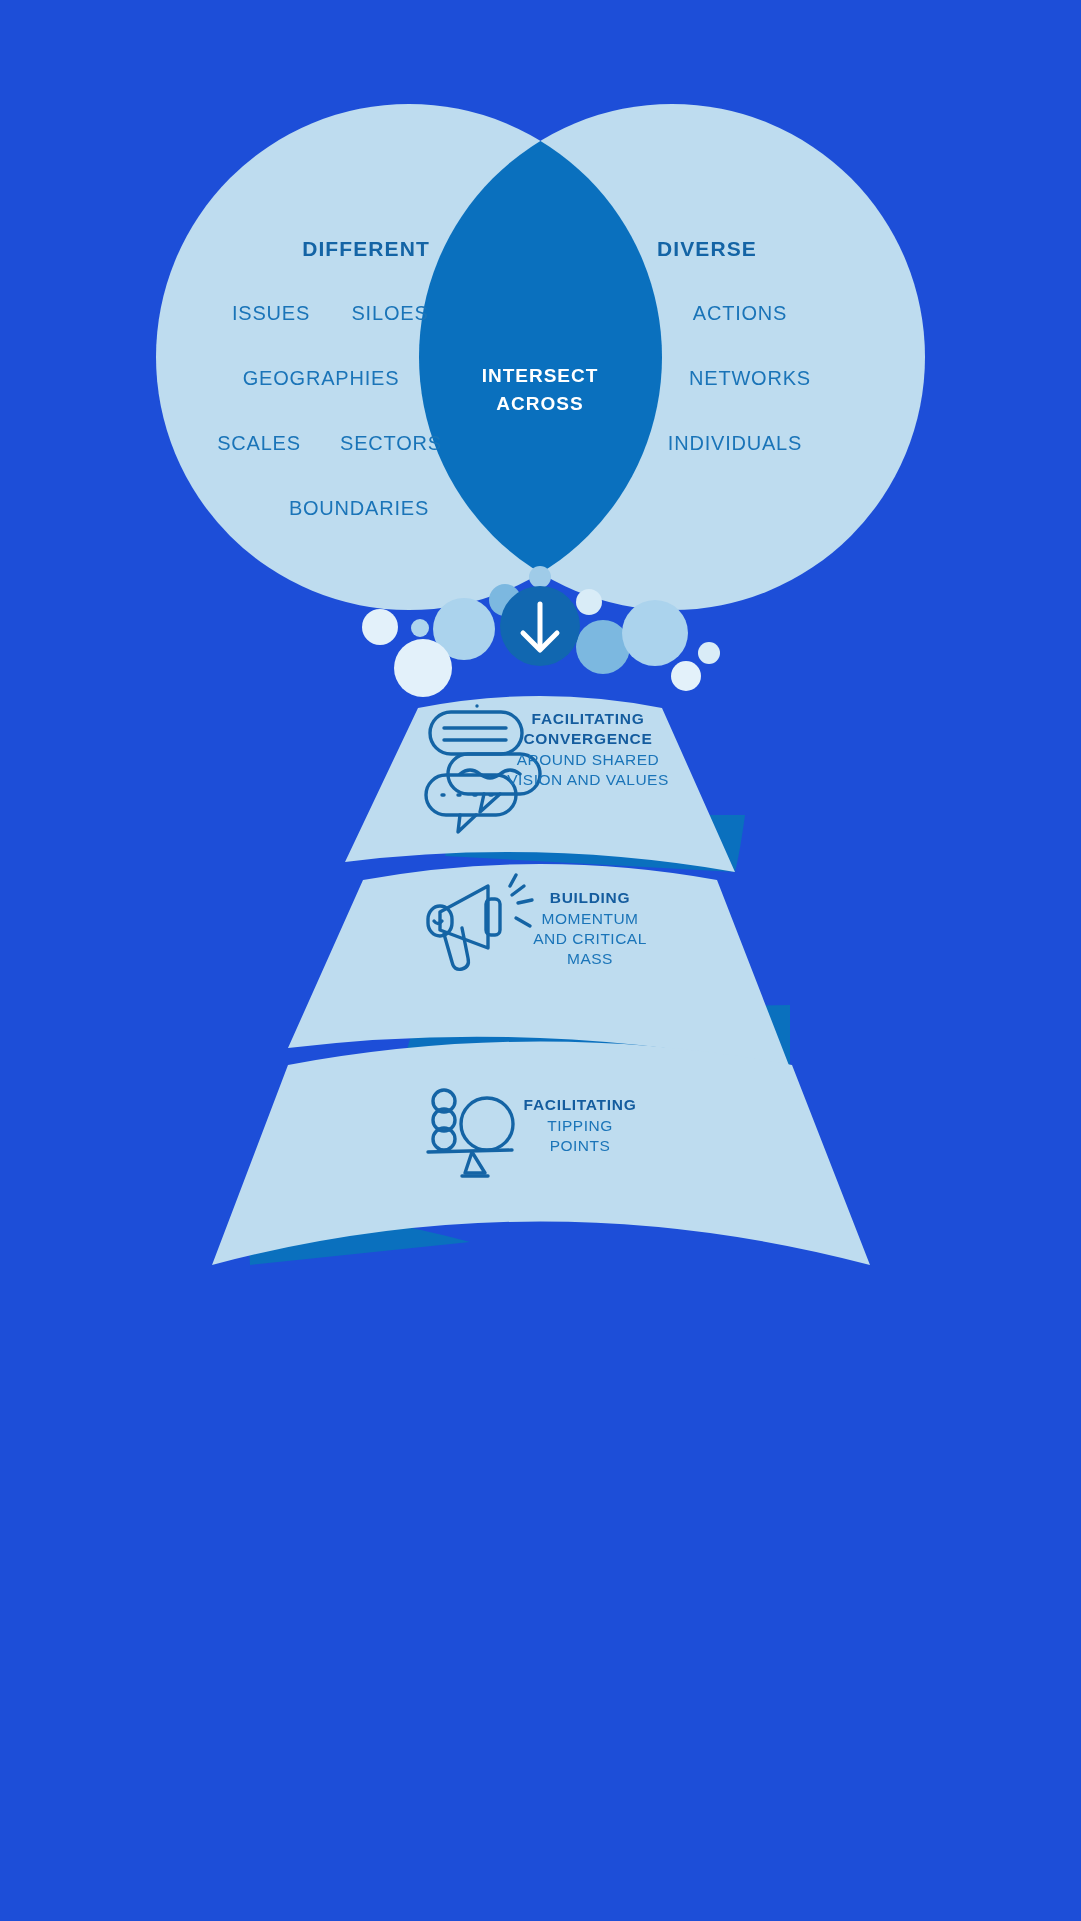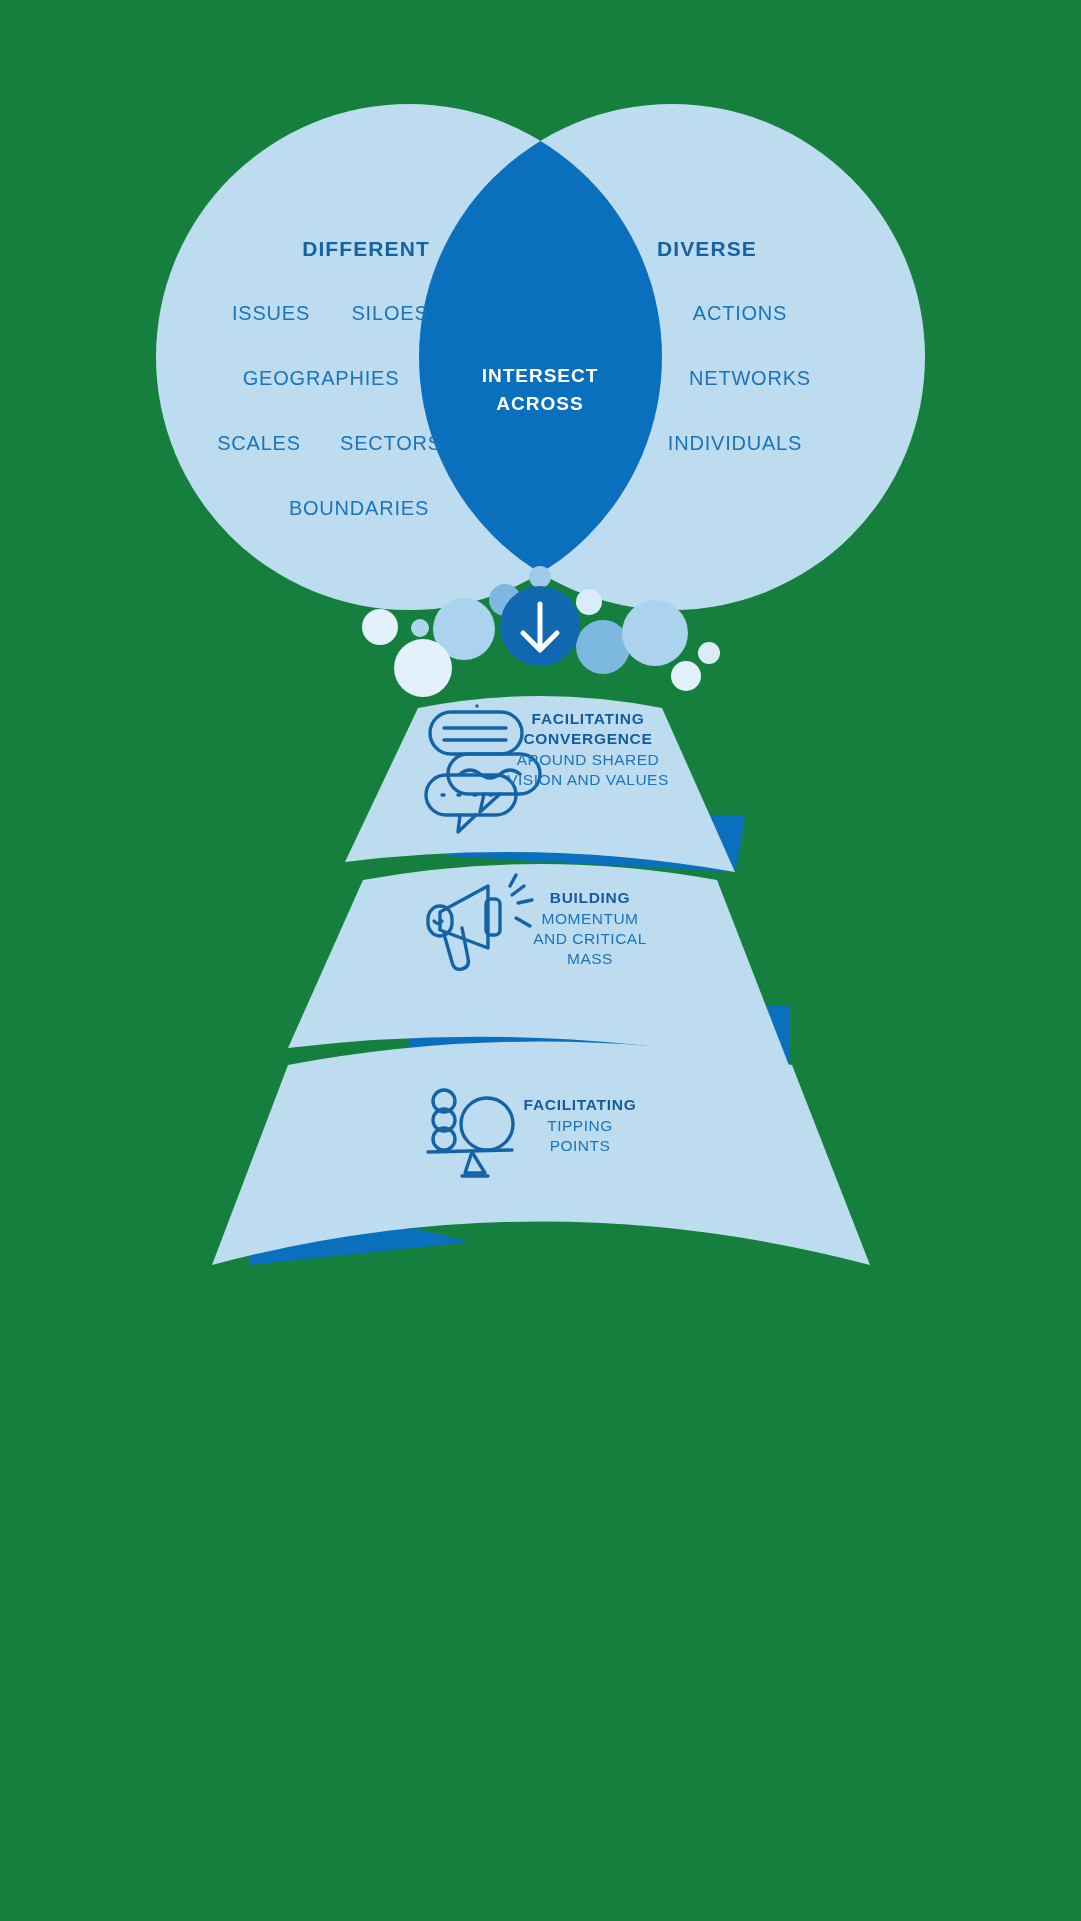--- a/index.html
+++ b/index.html
@@ -10,21 +10,21 @@
   body {
     width: 1081px;
     height: 1921px;
     font-family: "Liberation Sans", sans-serif;
     overflow: hidden;
   }
   #stage {
     position: relative;
     width: 1081px;
     height: 1921px;
-    background: #15803d;
+    background: #1d4ed8;
   }
   #diagram-svg {
     position: absolute;
     top: 0;
     left: 0;
     width: 1081px;
     height: 1921px;
     display: block;
   }
   .venn-heading {

